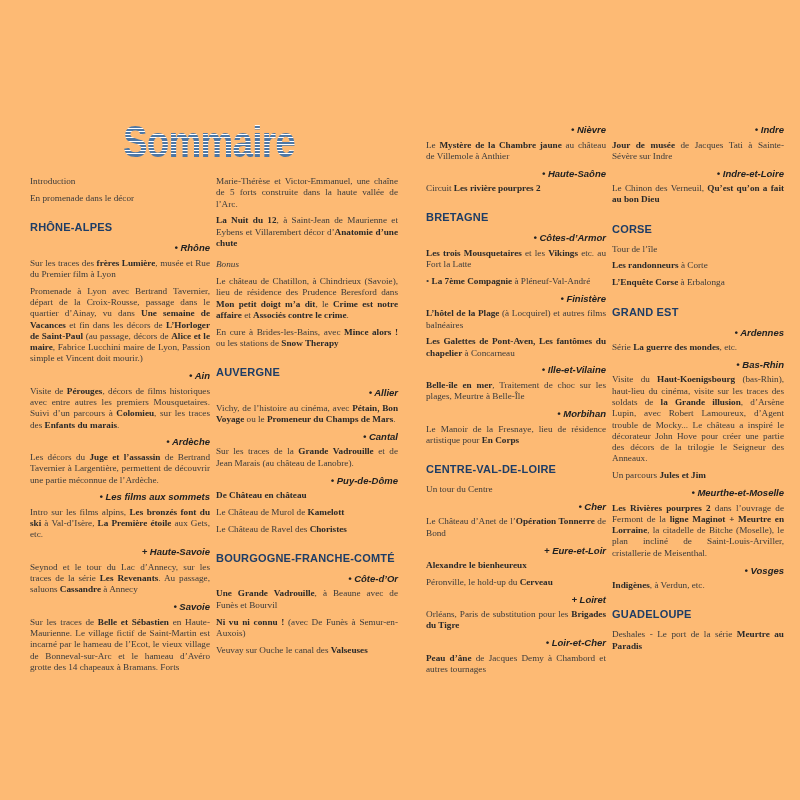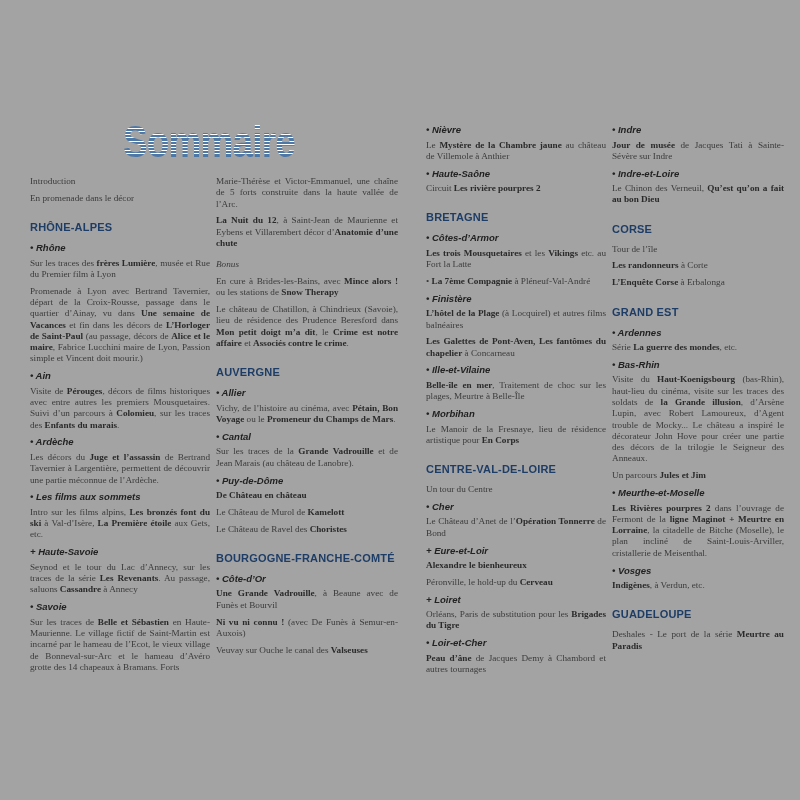--- a/index.html
+++ b/index.html
@@ -1,21 +1,21 @@
 <!DOCTYPE html>
 <html><head>
 <meta charset="utf-8">
 <style>
   * { margin: 0; padding: 0; box-sizing: border-box; }
   html, body { background: #e9e9e9; }
   .page {
     position: relative;
     width: 800px;
     height: 800px;
-    background: #a3a3a3;
+    background: #fdba74;
     overflow: hidden;
     font-family: "Liberation Serif", serif;
   }
   .title {
     position: absolute;
     left: 123px;
     top: 116px;
     font-family: "Liberation Sans", sans-serif;
     font-weight: bold;
     font-size: 45px;
@@ -57,20 +57,21 @@
   }
   .col .region:first-child { margin-top: 0; }
   .dept {
     font-family: "Liberation Sans", sans-serif;
     font-style: italic;
     font-weight: 600;
     font-size: 9.5px;
     color: #222222;
     margin-top: 3px;
     margin-bottom: 4.5px;
+    text-align: right;
   }
   .note {
     font-style: italic;
     font-size: 9.2px;
     line-height: 11.3px;
     margin-top: 10px;
   }
 </style>
 </head>
 <body>
@@ -92,22 +93,22 @@
       <div class="item para"><span>Intro sur les films alpins, </span><span class="bold">Les bronzés font du ski</span><span> à Val-d’Isère, </span><span class="bold">La Première étoile</span><span> aux Gets, etc.</span></div>
       <div class="item dept"><span>+ Haute-Savoie</span></div>
       <div class="item para"><span>Seynod et le tour du Lac d’Annecy, sur les traces de la série </span><span class="bold">Les Revenants</span><span>. Au passage, saluons </span><span class="bold">Cassandre</span><span> à Annecy</span></div>
       <div class="item dept"><span>• Savoie</span></div>
       <div class="item para"><span>Sur les traces de </span><span class="bold">Belle et Sébastien</span><span> en Haute-Maurienne. Le village fictif de Saint-Martin est incarné par le hameau de l’Ecot, le vieux village de Bonneval-sur-Arc et le hameau d’Avéro grotte des 14 chapeaux à Bramans. Forts</span></div>
     </div>
   <div class="col col-2">
       <div class="item para"><span>Marie-Thérèse et Victor-Emmanuel, une chaîne de 5 forts construite dans la haute vallée de l’Arc.</span></div>
       <div class="item para"><span class="bold">La Nuit du 12</span><span>, à Saint-Jean de Maurienne et Eybens et Villarembert décor d’</span><span class="bold">Anatomie d’une chute</span></div>
       <div class="item note"><span>Bonus</span></div>
+      <div class="item para"><span>Le château de Chatillon, à Chindrieux (Savoie), lieu de résidence des Prudence Beresford dans </span><span class="bold">Mon petit doigt m’a dit</span><span>, le </span><span class="bold">Crime est notre affaire</span><span> et </span><span class="bold">Associés contre le crime</span><span>.</span></div>
       <div class="item para"><span>En cure à Brides-les-Bains, avec </span><span class="bold">Mince alors !</span><span> ou les stations de </span><span class="bold">Snow Therapy</span></div>
-      <div class="item para"><span>Le château de Chatillon, à Chindrieux (Savoie), lieu de résidence des Prudence Beresford dans </span><span class="bold">Mon petit doigt m’a dit</span><span>, le </span><span class="bold">Crime est notre affaire</span><span> et </span><span class="bold">Associés contre le crime</span><span>.</span></div>
       <div class="item region"><span>AUVERGNE</span></div>
       <div class="item dept"><span>• Allier</span></div>
       <div class="item para"><span>Vichy, de l’histoire au cinéma, avec </span><span class="bold">Pétain, Bon Voyage</span><span> ou le </span><span class="bold">Promeneur du Champs de Mars</span><span>.</span></div>
       <div class="item dept"><span>• Cantal</span></div>
       <div class="item para"><span>Sur les traces de la </span><span class="bold">Grande Vadrouille</span><span> et de Jean Marais (au château de Lanobre).</span></div>
       <div class="item dept"><span>• Puy-de-Dôme</span></div>
       <div class="item para"><span class="bold">De Château en château</span></div>
       <div class="item para"><span>Le Château de Murol de </span><span class="bold">Kamelott</span></div>
       <div class="item para"><span>Le Château de Ravel des </span><span class="bold">Choristes</span></div>
       <div class="item region"><span>BOURGOGNE-FRANCHE-COMTÉ</span></div>

